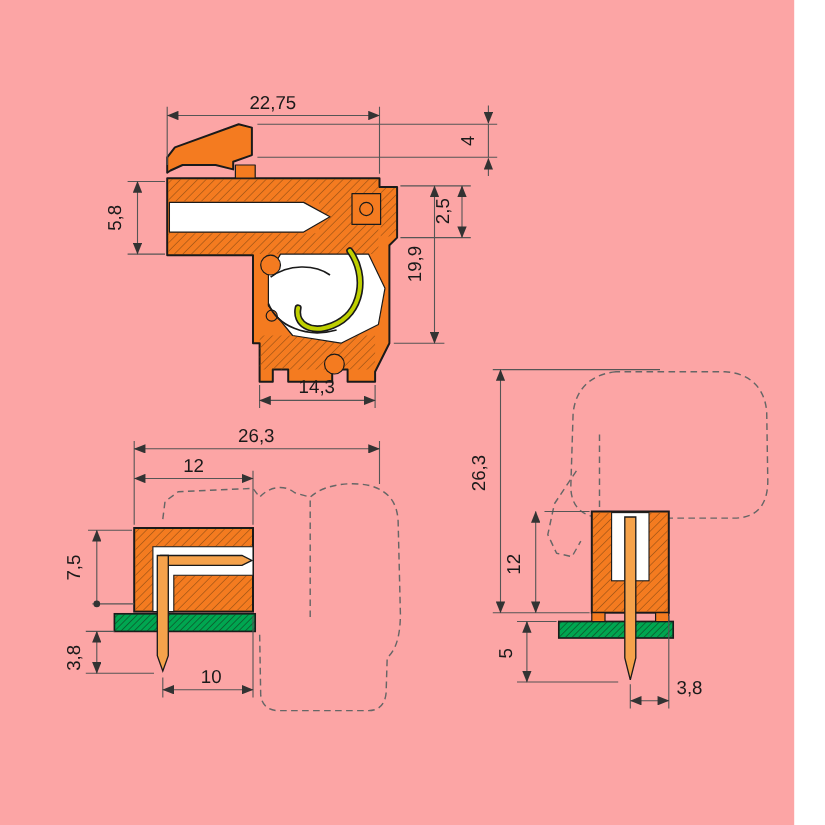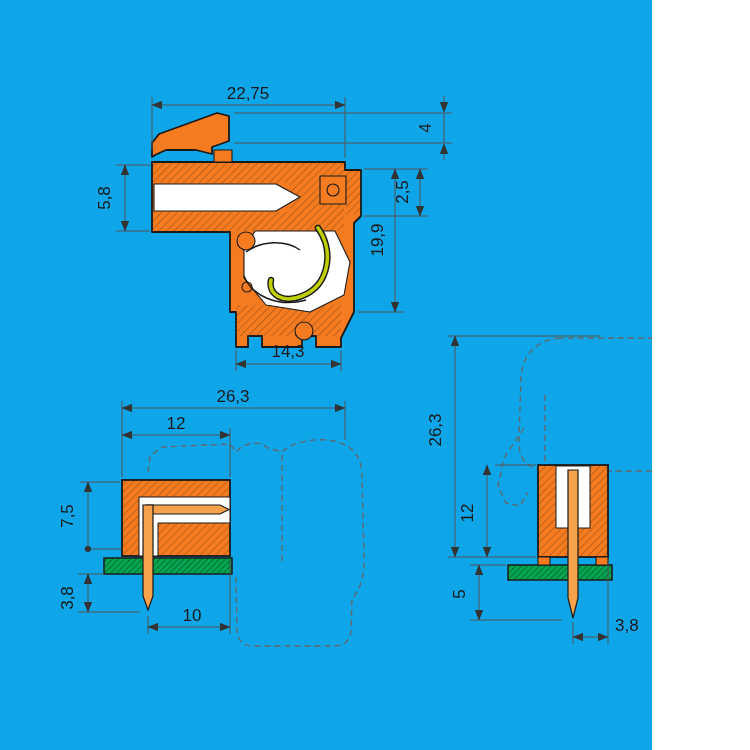--- a/index.html
+++ b/index.html
@@ -1,16 +1,16 @@
 <!DOCTYPE html>
 <html><head>
 <meta charset="utf-8">
 <style>
   html,body{margin:0;padding:0;background:#ffffff;}
-  .stage{width:652px;height:750px;position:relative;background:#0ea5e9;overflow:hidden;}
+  .stage{width:722px;height:750px;position:relative;background:#fca5a5;overflow:hidden;}
   text.dim{font-family:"Liberation Sans","DejaVu Sans",sans-serif;font-size:17px;fill:#1a1a1a;}
   .outline{stroke:#1a1a1a;stroke-width:1.8;stroke-linejoin:round;}
   .thin{stroke:#1a1a1a;stroke-width:1.1;stroke-linejoin:round;}
   .dimline{stroke:#555555;stroke-width:1;fill:none;}
   .extline{stroke:#555555;stroke-width:1;fill:none;}
   .dashed{stroke:#666666;stroke-width:1.3;fill:none;stroke-dasharray:6 4;stroke-linejoin:round;}
 </style>
 </head>
 <body>
 

